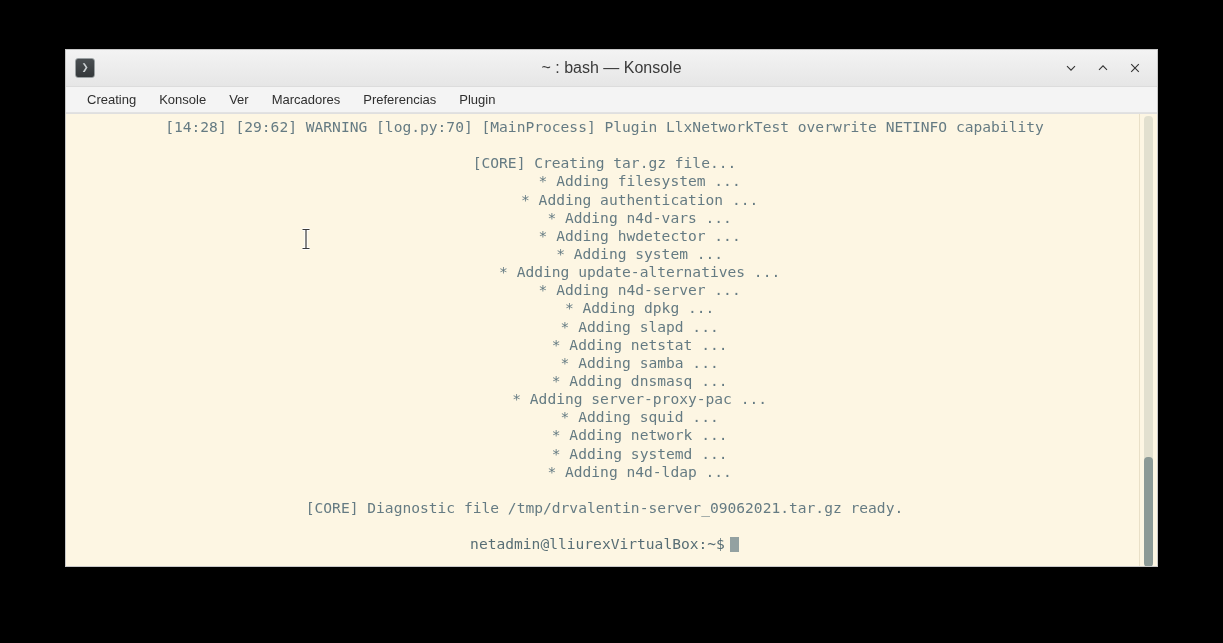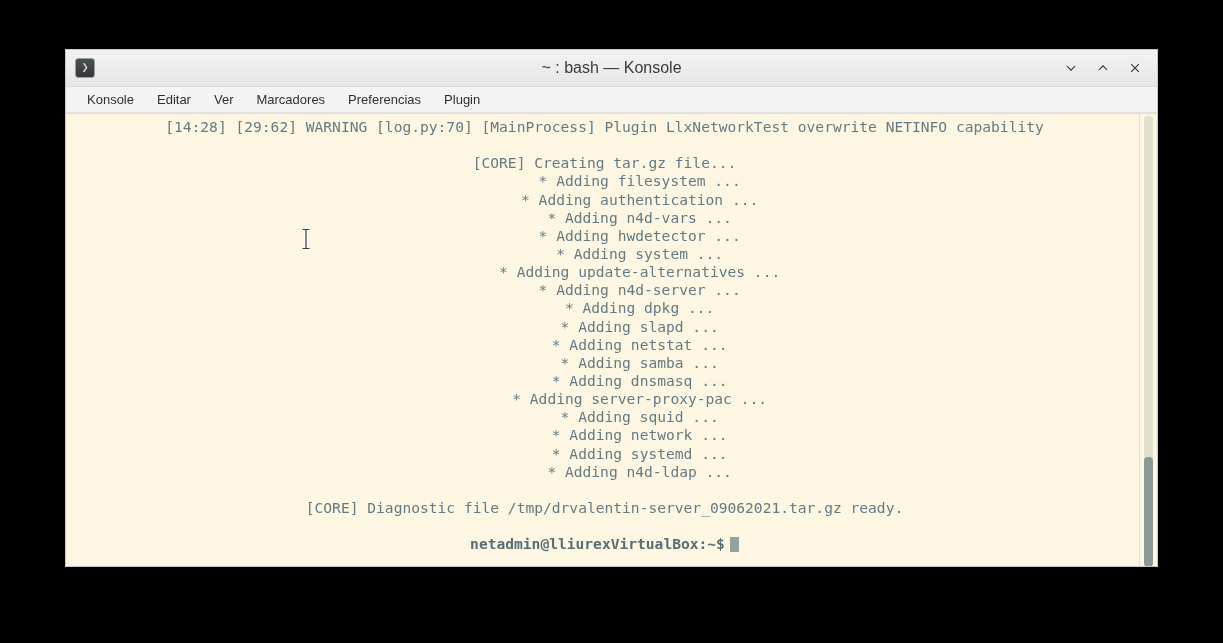--- a/index.html
+++ b/index.html
@@ -121,21 +121,21 @@
     font-size: 14.6px;
     line-height: 18.15px;
     color: #657b83;
     white-space: pre;
     overflow: hidden;
     letter-spacing: 0px;
     text-align: center;
   }
   .term-line { height: 18.15px; }
   .term-line.blank { color: transparent; }
-  .prompt { font-weight: bold; color: #586e75; }
+  .prompt { font-weight: normal; color: #586e75; }
   .cursor-block {
     display: inline-block;
     width: 9px;
     height: 15px;
     background: #93a1a1;
     vertical-align: -3px;
     margin-left: 5px;
   }
 
   
@@ -200,22 +200,22 @@
       </div>
       <div class="tb-ctl">
         <svg width="14" height="14" viewBox="0 0 14 14">
           <path d="M3.2 3.2 L10.8 10.8 M10.8 3.2 L3.2 10.8" fill="none" stroke="#333333" stroke-width="1.1"></path>
         </svg>
       </div>
     </div>
   </div>
 
   <div class="menubar">
+    <div class="menu-item">Creating</div>
     <div class="menu-item">Konsole</div>
-    <div class="menu-item">Editar</div>
     <div class="menu-item">Ver</div>
     <div class="menu-item">Marcadores</div>
     <div class="menu-item">Preferencias</div>
     <div class="menu-item">Plugin</div>
   </div>
 
   <div class="terminal-wrap">
     <div class="terminal" id="terminal-output"><div class="term-line">[14:28] [29:62] WARNING [log.py:70] [MainProcess] Plugin LlxNetworkTest overwrite NETINFO capability</div><div class="term-line blank">&nbsp;</div><div class="term-line">[CORE] Creating tar.gz file...</div><div class="term-line">        * Adding filesystem ...</div><div class="term-line">        * Adding authentication ...</div><div class="term-line">        * Adding n4d-vars ...</div><div class="term-line">        * Adding hwdetector ...</div><div class="term-line">        * Adding system ...</div><div class="term-line">        * Adding update-alternatives ...</div><div class="term-line">        * Adding n4d-server ...</div><div class="term-line">        * Adding dpkg ...</div><div class="term-line">        * Adding slapd ...</div><div class="term-line">        * Adding netstat ...</div><div class="term-line">        * Adding samba ...</div><div class="term-line">        * Adding dnsmasq ...</div><div class="term-line">        * Adding server-proxy-pac ...</div><div class="term-line">        * Adding squid ...</div><div class="term-line">        * Adding network ...</div><div class="term-line">        * Adding systemd ...</div><div class="term-line">        * Adding n4d-ldap ...</div><div class="term-line blank">&nbsp;</div><div class="term-line">[CORE] Diagnostic file /tmp/drvalentin-server_09062021.tar.gz ready.</div><div class="term-line blank">&nbsp;</div><div class="term-line"><span class="prompt">netadmin@lliurexVirtualBox:~$</span><span class="cursor-block"></span></div></div>
 
     <div class="scrollbar">

